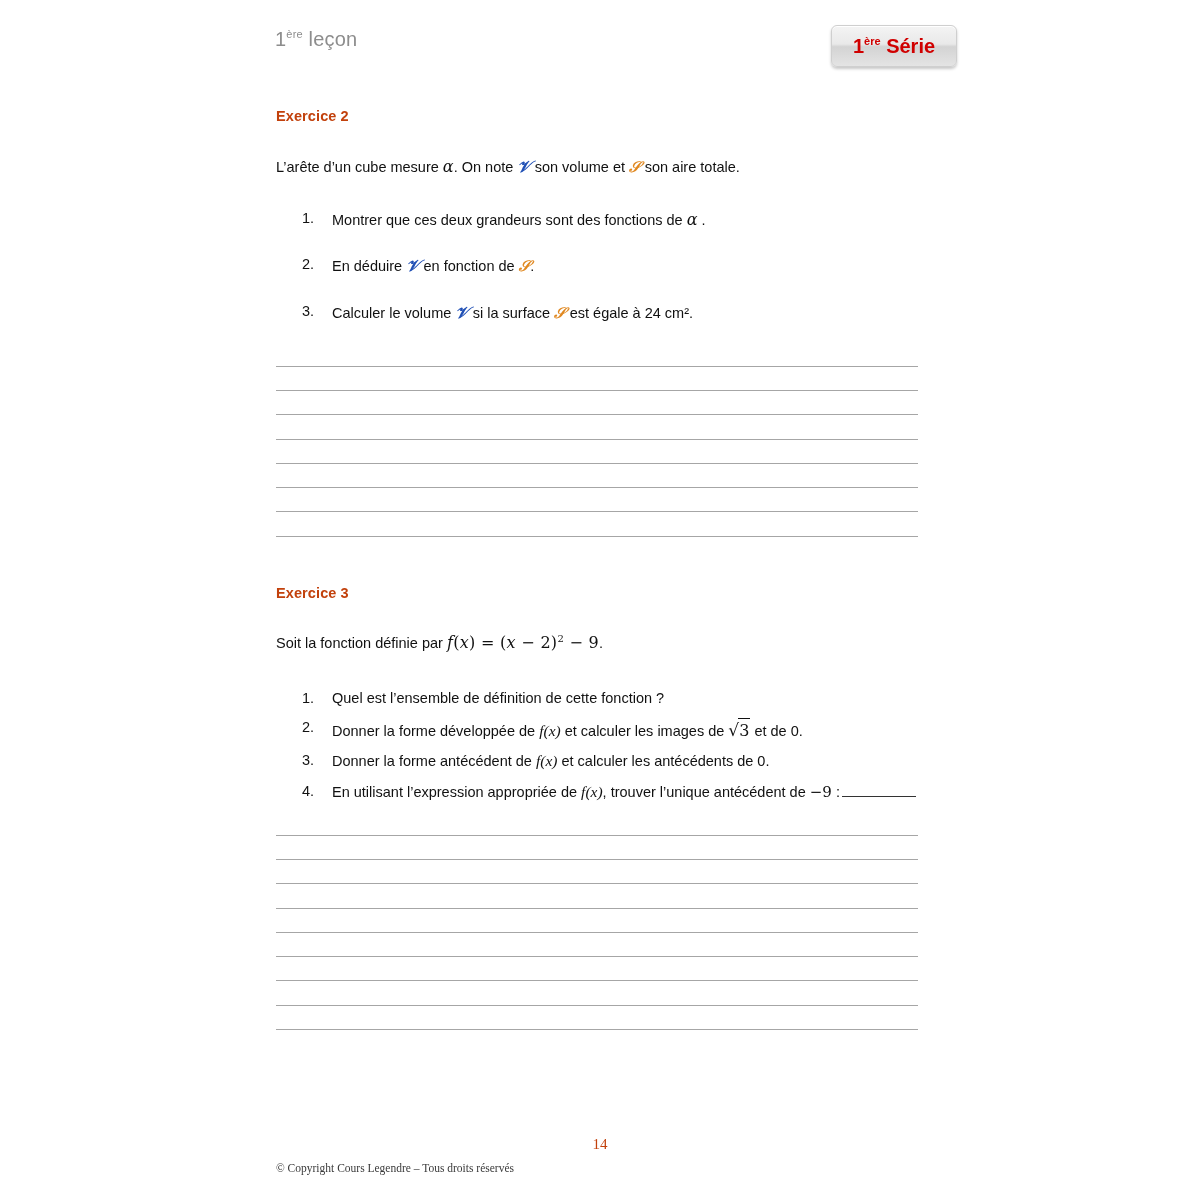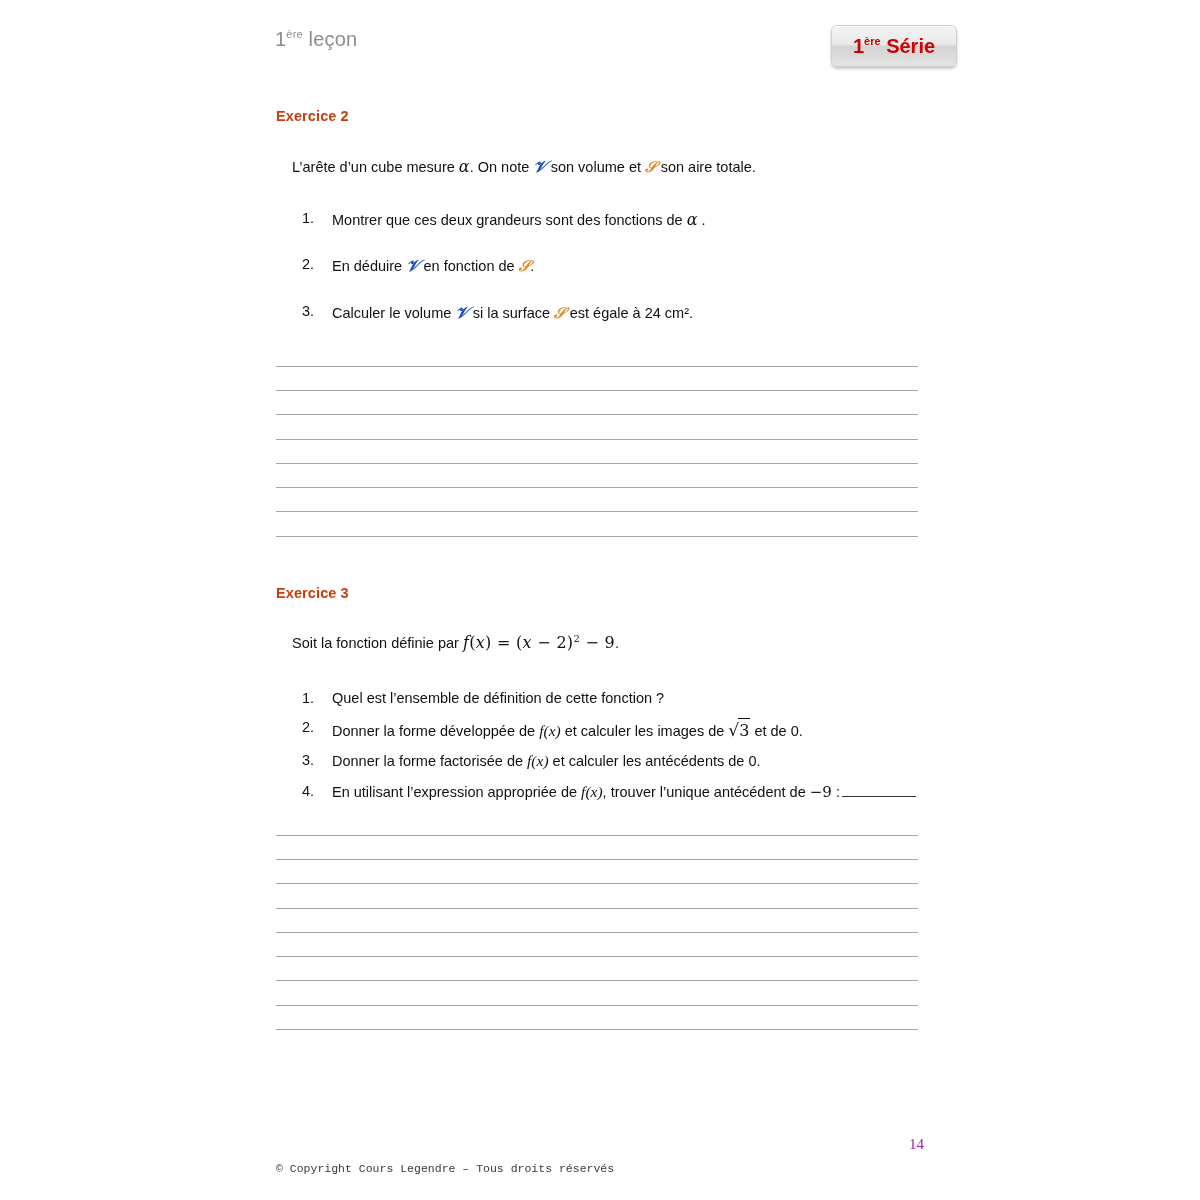--- a/index.html
+++ b/index.html
@@ -84,21 +84,21 @@
     font-size: 14.5px;
     font-weight: bold;
     color: #c2410c;
     margin: 0;
     letter-spacing: .1px;
   }
 
   .intro {
     font-size: 14.5px;
     color: #111;
-    margin: 16px;
+    margin: 0;
     line-height: 1.5;
     white-space: nowrap;
   }
 
   ol.qlist {
     margin: 0;
     padding: 0;
     list-style: none;
   }
   ol.qlist > li {
@@ -193,32 +193,32 @@
     position: absolute;
     left: 276px;
     right: 276px;
     bottom: 18px;
     height: 46px;
   }
   .page-number {
     position: absolute;
     left: 0; right: 0;
     top: 0;
-    text-align: right;
+    text-align: center;
     font-size: 15px;
-    color: #a21caf;
+    color: #c2410c;
     font-family: "Liberation Serif", serif;
   }
   .copyright {
     position: absolute;
     left: 0;
     top: 26px;
     font-size: 11.5px;
     color: #3a3a3a;
-    font-family: Liberation Mono, monospace;
+    font-family: Liberation Serif, serif;
     white-space: nowrap;
   }
 </style>
 </head>
 <body>
 
 <div class="page">
 
   <div class="doc-header">
     <div class="lesson-label"><span>1</span><sup>ère</sup> <span>leçon</span></div>
@@ -262,21 +262,21 @@
     <p class="intro" style="margin-top:30px;"><span>Soit la fonction définie par </span><span class="fexpr"><span>f</span><span class="up">(</span><span>x</span><span class="up">)</span><span class="up"> = (</span><span>x</span><span class="up"> − 2)</span><sup class="up">2</sup><span class="up"> − 9</span></span><span>.</span></p>
 
     <ol class="qlist tight" style="margin-top:33px;">
       <li>
         <span class="num">1.</span><span>Quel est l’ensemble de définition de cette fonction ?</span>
       </li>
       <li>
         <span class="num">2.</span><span>Donner la forme développée de </span><span class="fx">f(x)</span><span> et calculer les images de </span><span class="radical"><span class="rad-sign">√</span><span class="rad-body">3</span></span><span> et de 0.</span>
       </li>
       <li>
-        <span class="num">3.</span><span>Donner la forme factorisée de </span><span class="fx">f(x)</span><span> et calculer les antécédents de 0.</span>
+        <span class="num">3.</span><span>Donner la forme antécédent de </span><span class="fx">f(x)</span><span> et calculer les antécédents de 0.</span>
       </li>
       <li>
         <span class="num">4.</span><span>En utilisant l’expression appropriée de </span><span class="fx">f(x)</span><span>, trouver l’unique antécédent de </span><span class="minus9">−9</span><span> :</span><span class="fill-blank"></span>
       </li>
     </ol>
 
     <div class="answer-lines" id="ex3-lines" style="margin-top:31px;">
         <div class="rule"></div>
         <div class="rule"></div>
         <div class="rule"></div>

